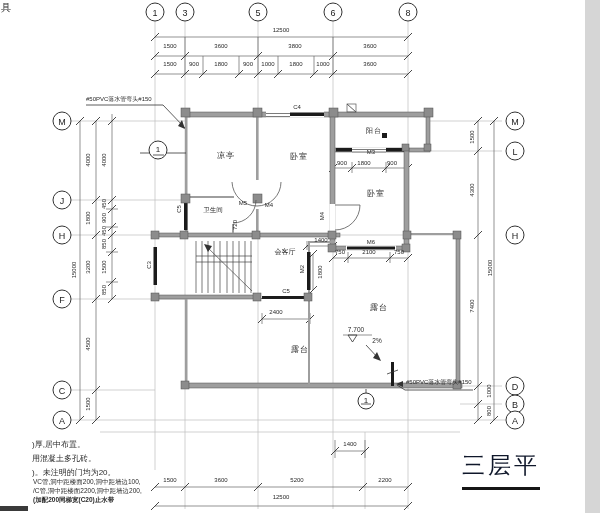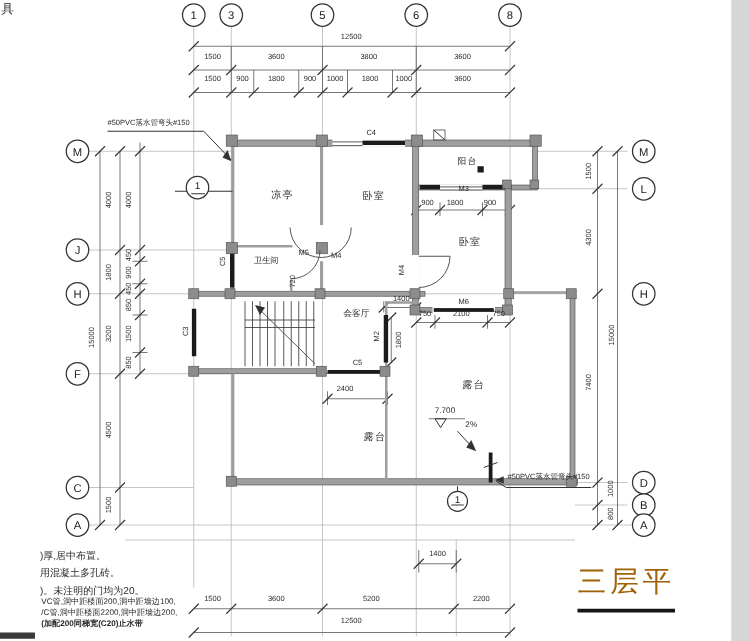--- a/index.html
+++ b/index.html
@@ -221,20 +221,20 @@
   <div class="sb" style="left:158px;top:149px">1</div>
   <div class="sb" style="left:366px;top:400px">1</div>
 
   <div class="l" style="left:32px;top:440px;font-size:8px">)厚,居中布置。</div>
   <div class="l" style="left:32px;top:454px;font-size:8px">用混凝土多孔砖。</div>
   <div class="l" style="left:32px;top:468px;font-size:8px">)。未注明的门均为20。</div>
   <div class="l" style="left:33px;top:478px;font-size:6.5px">VC管,洞中距楼面200,洞中距墙边100,</div>
   <div class="l" style="left:33px;top:487px;font-size:6.5px">/C管,洞中距楼面2200,洞中距墙边200,</div>
   <div class="l" style="left:33px;top:496px;font-size:6.5px;font-weight:bold">(加配200同梯宽(C20)止水带</div>
 
-  <div class="l" style="left:462px;top:452px;font-size:23px;letter-spacing:3px;color:#a16207">三层平</div>
+  <div class="l" style="left:462px;top:452px;font-size:23px;letter-spacing:3px;color:#0f172a">三层平</div>
   <div class="title-underline"></div>
 
   <div class="l" style="left:1px;top:2px;font-size:10px">具</div>
   <div class="corner-bar"></div>
   <div class="edge-band"></div>
 
 </div>
 
 </body></html>

